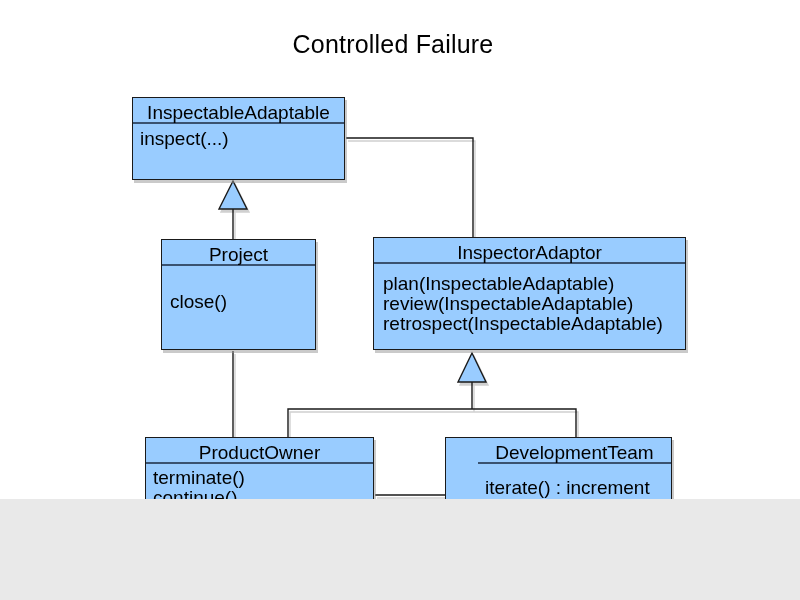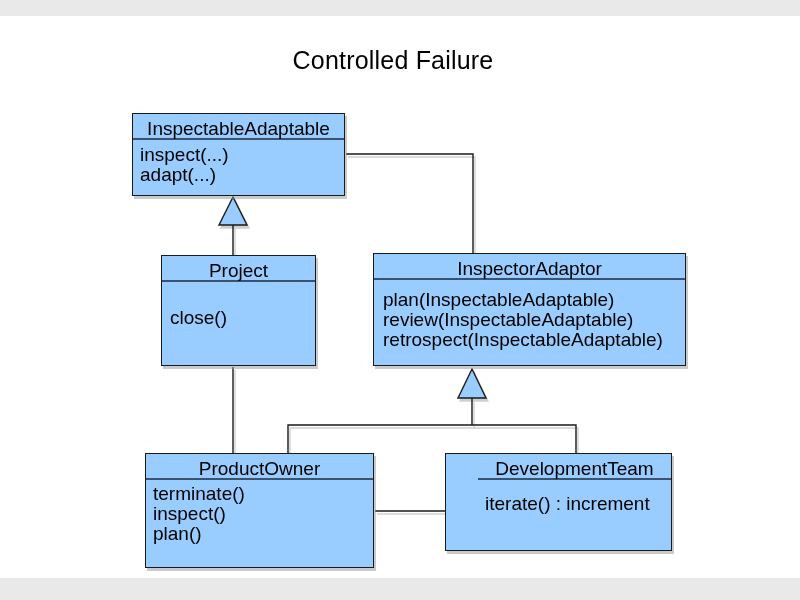--- a/index.html
+++ b/index.html
@@ -1,18 +1,18 @@
 <!DOCTYPE html>
 <html><head>
 <meta charset="utf-8">
 <style>
   html,body{margin:0;padding:0;background:#e9e9e9;}
   #canvas{
-    position:relative;width:800px;height:562px;background:#ffffff;
-    font-family:"Liberation Sans", sans-serif;overflow:hidden;margin:16px auto;
+    position:relative;width:800px;height:499px;background:#ffffff;
+    font-family:"Liberation Sans", sans-serif;overflow:hidden;margin:0 auto;
   }
   #title{
     position:absolute;left:0;top:30px;width:786px;text-align:center;
     font-size:25px;color:#000;letter-spacing:0.2px;
   }
   #connectors{position:absolute;left:0;top:0;width:800px;height:600px;
     filter:drop-shadow(2px 3px 0 rgba(150,150,150,0.45));}
   .uml-class{
     position:absolute;background:#99CCFF;border:1px solid #1a1a1a;
     box-shadow:2px 3px 0 rgba(150,150,150,0.5);
@@ -49,21 +49,20 @@
     <line x1="472" y1="382" x2="472" y2="409"></line>
     <polyline points="288,437 288,409 576,409 576,437"></polyline>
 
     <line x1="375" y1="495" x2="445" y2="495"></line>
   </svg>
 
   <div class="uml-class b1" style="left:132px;top:97px;width:213px;height:83px;">
     <div class="hdr">InspectableAdaptable</div>
     <div class="body">
       <div>inspect(...)</div>
-      <div>adapt(...)</div>
     </div>
   </div>
 
   <div class="uml-class b2" style="left:161px;top:239px;width:155px;height:111px;">
     <div class="hdr">Project</div>
     <div class="body">
       <div>close()</div>
     </div>
   </div>
 
@@ -73,21 +72,21 @@
       <div>plan(InspectableAdaptable)</div>
       <div>review(InspectableAdaptable)</div>
       <div>retrospect(InspectableAdaptable)</div>
     </div>
   </div>
 
   <div class="uml-class b4" style="left:145px;top:437px;width:229px;height:115px;">
     <div class="hdr">ProductOwner</div>
     <div class="body">
       <div>terminate()</div>
-      <div>inspect()</div>
+      <div>continue()</div>
       <div>plan()</div>
     </div>
   </div>
 
   <div class="uml-class b5" style="left:445px;top:437px;width:227px;height:98px;padding-left:32px;">
     <div class="hdr">DevelopmentTeam</div>
     <div class="body">
       <div>iterate() : increment</div>
     </div>
   </div>

